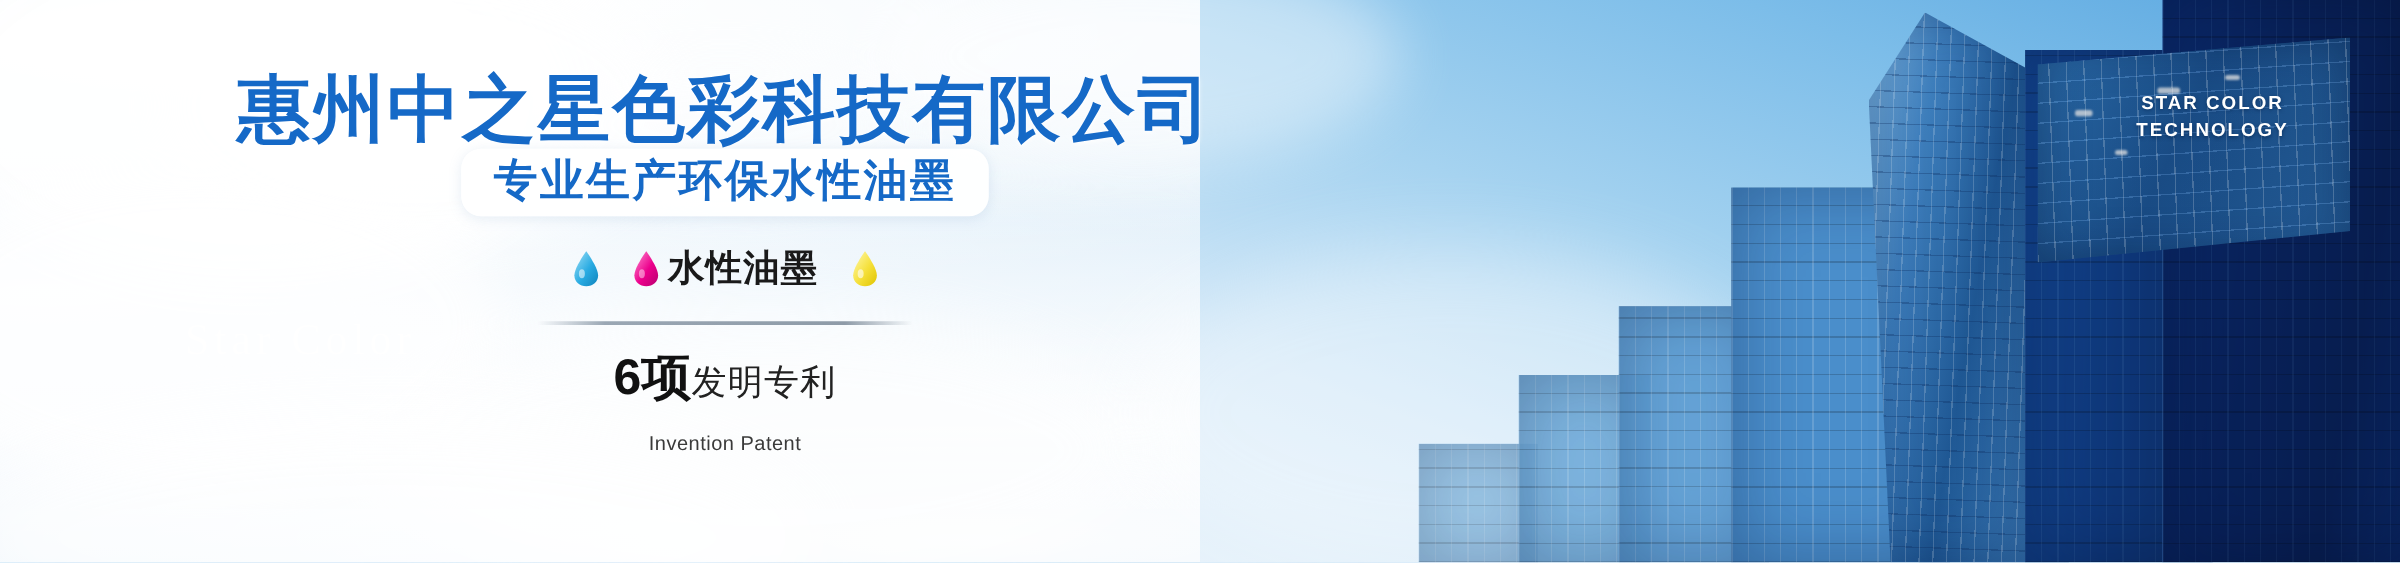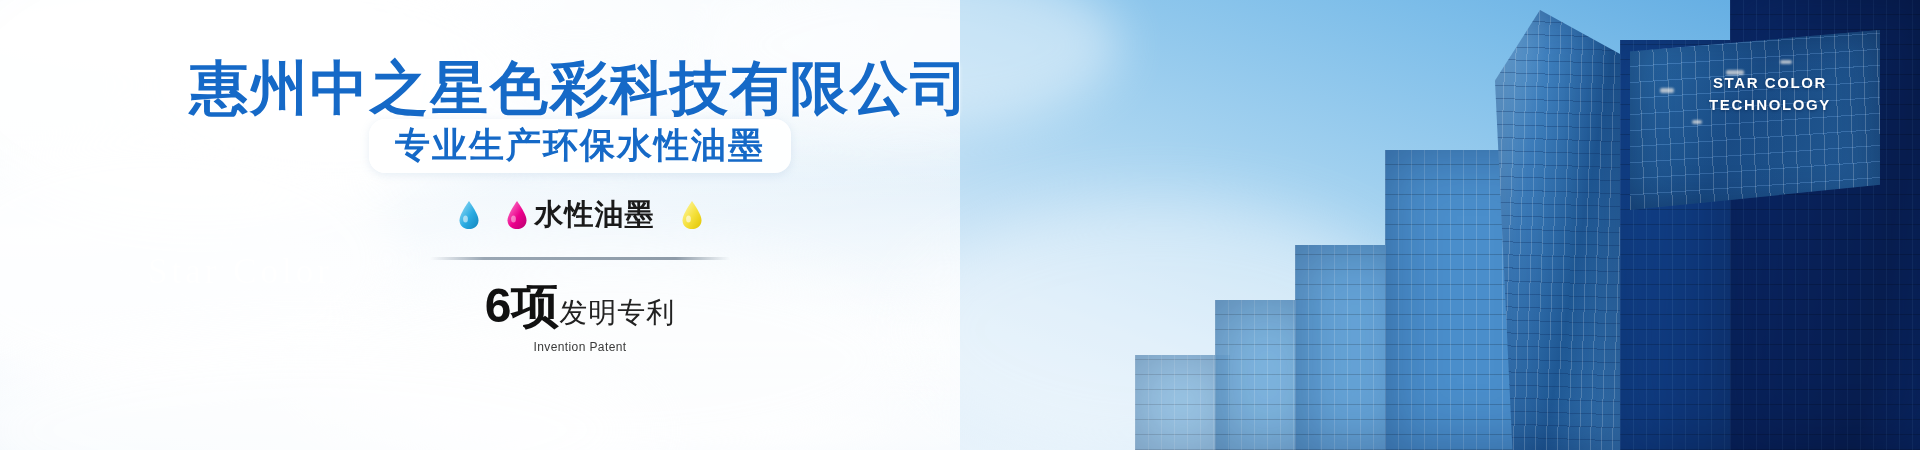--- a/index.html
+++ b/index.html
@@ -102,23 +102,23 @@
   .feature{display:flex;align-items:center;gap:7px;}
   .drop{width:22px;height:30px;flex:0 0 auto;}
   .feature-label{font-size:29px;font-weight:700;color:#1a1a1a;letter-spacing:1px;white-space:nowrap;}
 
   .divider{margin-top:22px;width:300px;height:3px;
     background:linear-gradient(90deg,rgba(150,170,190,0) 0%,#9aa7b4 18%,#8e9ba8 82%,rgba(150,170,190,0) 100%);}
 
   .credentials{margin-top:14px;display:flex;align-items:flex-start;gap:36px;}
   .cred{display:flex;flex-direction:column;align-items:center;}
   .cred-line{display:flex;align-items:baseline;white-space:nowrap;}
-  .cred-big{font-size:48px;font-weight:700;color:#111111;letter-spacing:0px;}
+  .cred-big{font-size:40px;font-weight:700;color:#111111;letter-spacing:0px;}
   .cred-small{font-size:28px;font-weight:500;color:#222222;letter-spacing:1px;font-family:Liberation Mono, monospace;}
-  .cred-en{margin-top:2px;font-size:12px;color:#3a3a3a;letter-spacing:.4px;}
+  .cred-en{margin-top:18px;font-size:16px;color:#3a3a3a;letter-spacing:.4px;}
 </style>
 </head>
 <body>
 
 <div class="banner">
 
   <div class="sky"></div>
   <div class="sky-blue-top"></div>
   <div class="cloud c1"></div>
   <div class="cloud c2"></div>

